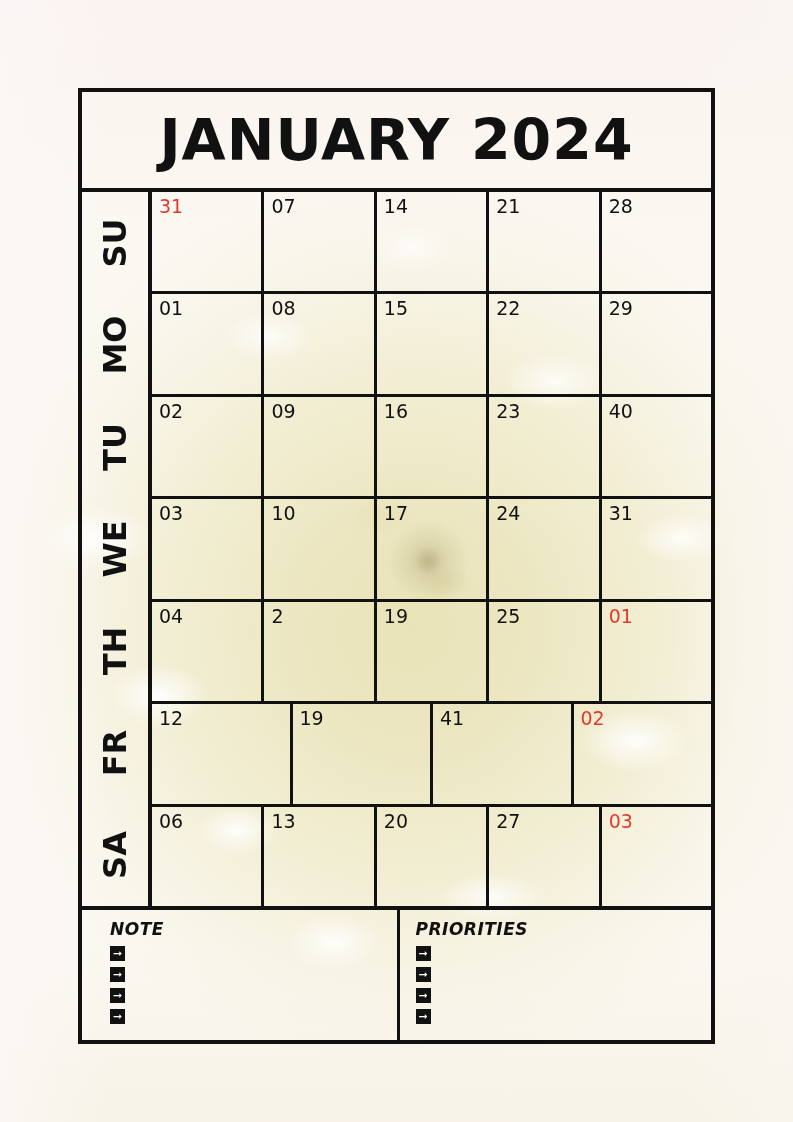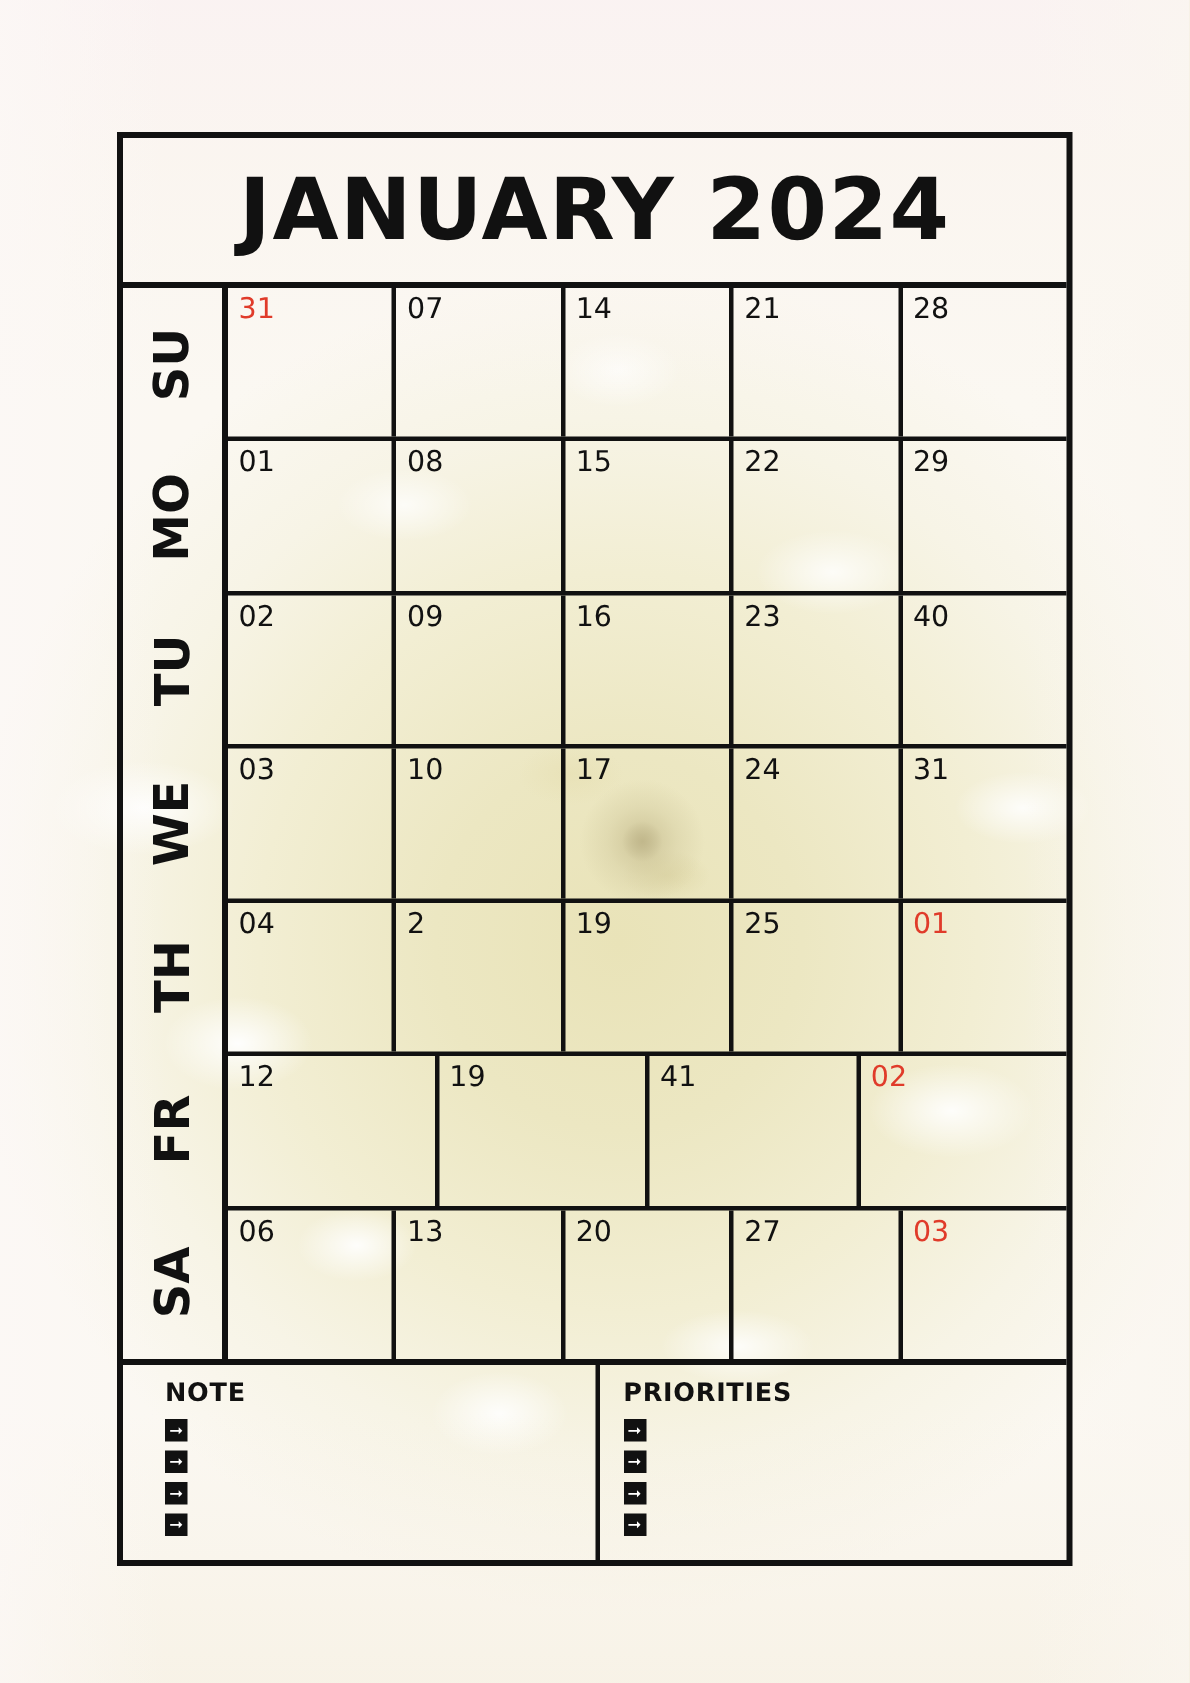--- a/index.html
+++ b/index.html
@@ -175,20 +175,21 @@
     width: 100%;
     height: 134px;
     border-top: 4px solid #111;
     box-sizing: border-box;
     display: flex;
   }
   .note-box {
     width: 50%;
     box-sizing: border-box;
     padding: 9px 0 0 28px;
+    font-style: italic;
   }
   .note-box.right {
     border-left: 3px solid #111;
     padding-left: 16px;
   }
   .note-title {
     font-family: "DejaVu Sans", sans-serif;
     font-weight: bold;
     font-size: 17px;
     color: #111;

